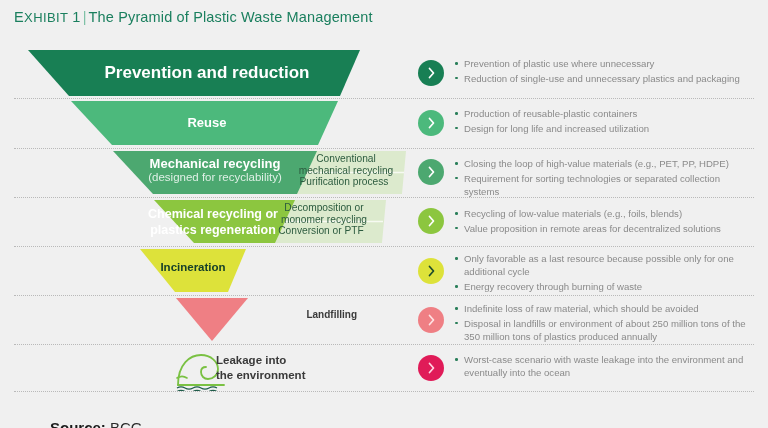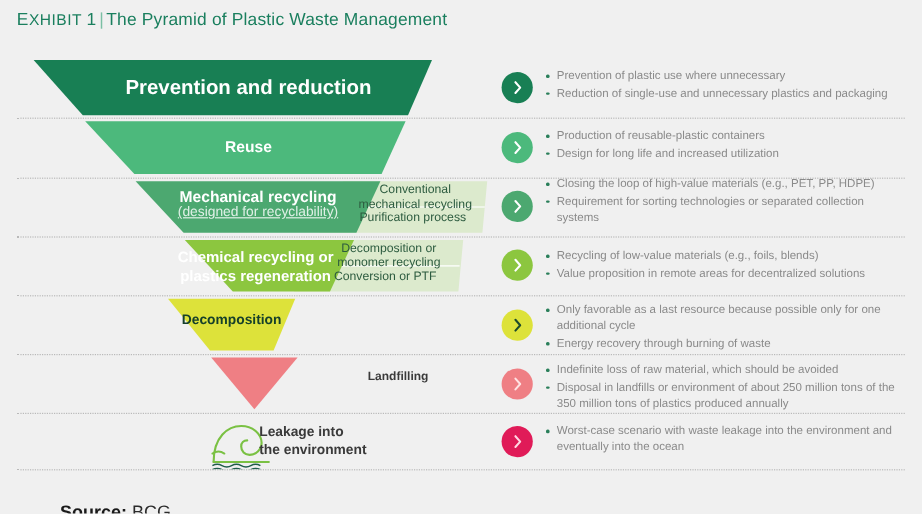--- a/index.html
+++ b/index.html
@@ -54,21 +54,20 @@
     font-weight: bold;
     text-align: center;
     line-height: 1.18;
     white-space: nowrap;
   }
   .band-label .sub {
     display: block;
     font-weight: normal;
     color: #dff0e6;
     font-size: 11.5px;
-    text-decoration: underline;
   }
   .band-label.dark { color: #16402a; }
   .band-label.gray { color: #3a3a3a; }
 
   
   .sidebox-text {
     position: absolute;
     color: #2c5b3f;
     font-size: 10.2px;
     text-align: center;
@@ -192,21 +191,21 @@
     </div>
     <div class="sidebox-text" style="left:286px; width:116px; top:26px">
       <span style="white-space:pre-line">Purification process</span>
     </div>
   </div>
   <div class="circle" style="top:159px; background:#4ca870">
     <svg class="chev" viewBox="0 0 7 12">
       <polyline points="1.5,1.5 5.5,6 1.5,10.5" fill="none" stroke="#ffffff" stroke-width="1.7" stroke-linecap="round" stroke-linejoin="round"></polyline>
     </svg>
   </div>
-  <ul class="bullets" style="top:147px">
+  <ul class="bullets" style="top:157px">
     <li>Closing the loop of high-value materials (e.g., PET, PP, HDPE)</li>
     <li>Requirement for sorting technologies or separated collection systems</li>
   </ul>
 
   <div class="band" style="top:199px; height:45px">
     <svg class="shape" width="414" height="45" viewBox="0 0 414 45">
       <polygon points="263,1 386,1 382,44 245,44" fill="#dceacd"></polygon>
       <line x1="266" y1="22.5" x2="383" y2="22.5" stroke="#f6faf2" stroke-width="1.4"></line>
       <polygon points="154,1 295,1 275,44 194,44" fill="#8cc63f"></polygon>
     </svg>
@@ -227,21 +226,21 @@
   </div>
   <ul class="bullets" style="top:207px">
     <li>Recycling of low-value materials (e.g., foils, blends)</li>
     <li>Value proposition in remote areas for decentralized solutions</li>
   </ul>
 
   <div class="band" style="top:248px; height:45px">
     <svg class="shape" width="414" height="45" viewBox="0 0 414 45">
       <polygon points="140,1 246,1 228,44 175,44" fill="#dde23a"></polygon>
     </svg>
-    <div class="band-label dark" style="left:140px; width:106px; top:13px; font-size:11.5px">Decomposition</div>
+    <div class="band-label dark" style="left:140px; width:106px; top:13px; font-size:11.5px">Incineration</div>
   </div>
   <div class="circle" style="top:258px; background:#dde23a">
     <svg class="chev" viewBox="0 0 7 12">
       <polyline points="1.5,1.5 5.5,6 1.5,10.5" fill="none" stroke="#1d4a2c" stroke-width="1.7" stroke-linecap="round" stroke-linejoin="round"></polyline>
     </svg>
   </div>
   <ul class="bullets" style="top:252px">
     <li>Only favorable as a last resource because possible only for one additional cycle</li>
     <li>Energy recovery through burning of waste</li>
   </ul>

